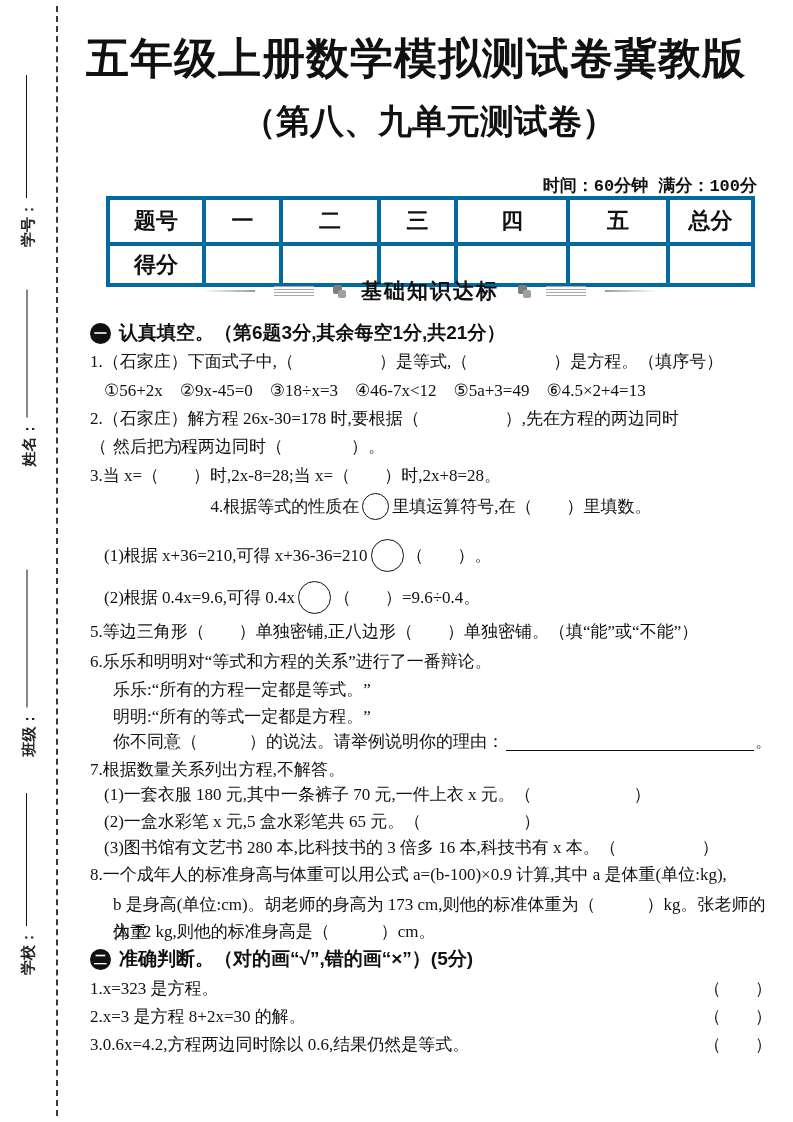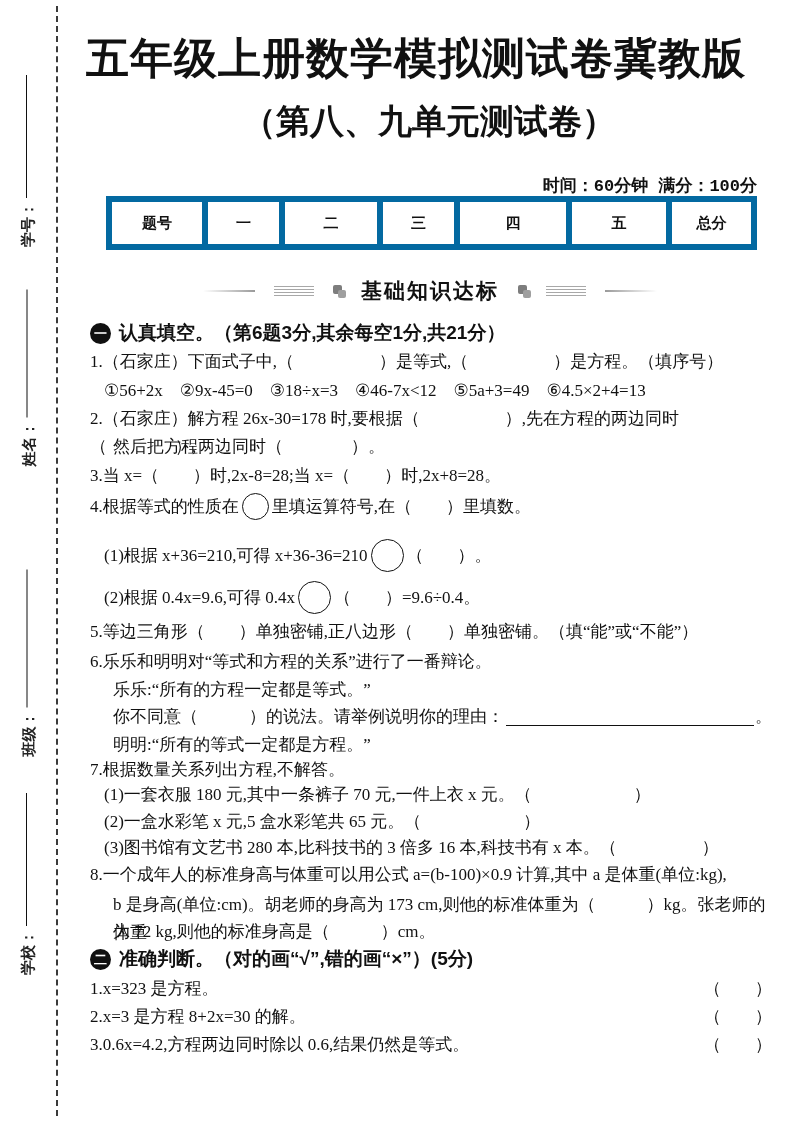--- a/index.html
+++ b/index.html
@@ -15,22 +15,22 @@
   .title{position:absolute;left:76px;top:30px;width:680px;text-align:center;
          font-family:"Liberation Sans", sans-serif;font-weight:bold;font-size:43px;
          letter-spacing:1px;white-space:nowrap;}
   .subtitle{position:absolute;left:89px;top:99px;width:680px;text-align:center;
             font-family:"Liberation Sans", sans-serif;font-weight:bold;font-size:34px;
             white-space:nowrap;}
   .info{position:absolute;left:90px;top:174px;width:667px;text-align:right;
         font-family:Liberation Mono, monospace;font-weight:bold;font-size:17px;}
   
   .score-table{position:absolute;left:106px;top:196px;border-collapse:collapse;table-layout:fixed;}
-  .score-table td{border:6px solid #0369a1;text-align:center;
-                  font-family:"Liberation Sans", sans-serif;font-weight:bold;font-size:15px;}
+  .score-table td{border:4px solid #0369a1;text-align:center;
+                  font-family:"Liberation Sans", sans-serif;font-weight:bold;font-size:22px;}
   .score-table tr.r1 td{height:40px;}
   .score-table tr.r2 td{height:35px;}
   
   .banner{position:absolute;left:90px;top:277px;width:680px;display:flex;
           justify-content:center;align-items:center;gap:19px;}
   .b-text{font-family:"Liberation Sans", sans-serif;font-weight:bold;font-size:21px;
           letter-spacing:2px;white-space:nowrap;}
   .b-line{width:52px;height:2px;background:linear-gradient(to right,rgba(150,150,150,0),#9a9a9a);}
   .b-line.rev{background:linear-gradient(to left,rgba(150,150,150,0),#9a9a9a);}
   .b-hatch{width:40px;height:10px;
@@ -42,21 +42,21 @@
   
   .questions{position:absolute;left:90px;top:318px;width:682px;font-size:17px;}
   .q{height:28px;line-height:28px;white-space:pre-wrap;}
   .sec-head{display:flex;align-items:center;gap:8px;height:30px;
             font-family:"Liberation Sans", sans-serif;font-weight:bold;font-size:19px;}
   .numcircle{flex:0 0 auto;width:21px;height:21px;border-radius:50%;background:#101010;
              color:#fff;font-size:13px;line-height:21px;text-align:center;font-weight:bold;}
   .in1{padding-left:14px;}
   .in2{padding-left:23px;}
   .h25{height:25px;} .h26{height:26px;} .h27{height:27px;} .h29{height:29px;} .h30{height:30px;}
-  .q4row{height:43px;line-height:34px;}
+  .q4row{height:43px;line-height:34px;text-align:center;}
   .q41row{height:45px;line-height:45px;}
   .q42row{height:40px;line-height:40px;}
   .blankcircle{display:inline-block;width:25px;height:25px;border:1.6px solid #111;
                border-radius:50%;vertical-align:middle;margin:0 3px 3px 3px;background:#fff;}
   .blankcircle.big{width:31px;height:31px;}
   .tf{display:flex;justify-content:space-between;align-items:center;gap:15px;}
   .fill{display:flex;align-items:flex-end;}
   .fill-line{flex:1;border-bottom:1.3px solid #111;margin:0 1px 5px 2px;}
   
   .footer{position:absolute;left:90px;top:1122px;width:667px;text-align:center;
@@ -103,20 +103,29 @@
     <tbody>
         <tr class="r1">
       <td>题号</td>
       <td>一</td>
       <td>二</td>
       <td>三</td>
       <td>四</td>
       <td>五</td>
       <td>总分</td>
     </tr>
+    <tr class="r2">
+      <td>得分</td>
+      <td></td>
+      <td></td>
+      <td></td>
+      <td></td>
+      <td></td>
+      <td></td>
+    </tr>
   </tbody>
     </table>
 
   <div class="banner">
     <span class="b-line"></span>
     <span class="b-hatch"></span>
     <span class="b-note"></span>
     <span class="b-text">基础知识达标</span>
     <span class="b-note"></span>
     <span class="b-hatch"></span>
@@ -138,27 +147,27 @@
 
     <div class="q q4row"><span>4.根据等式的性质在</span><span class="blankcircle"></span><span>里填运算符号,在（　　）里填数。</span></div>
 
     <div class="q q41row in1"><span>(1)根据 x+36=210,可得 x+36-36=210</span><span class="blankcircle big"></span><span>（　　）。</span></div>
 
     <div class="q q42row in1"><span>(2)根据 0.4x=9.6,可得 0.4x</span><span class="blankcircle big"></span><span>（　　）=9.6÷0.4。</span></div>
 
     <div class="q h30">5.等边三角形（　　）单独密铺,正八边形（　　）单独密铺。（填“能”或“不能”）</div>
     <div class="q">6.乐乐和明明对“等式和方程的关系”进行了一番辩论。</div>
     <div class="q h27 in2">乐乐:“所有的方程一定都是等式。”</div>
+    <div class="q h25 in2">明明:“所有的等式一定都是方程。”</div>
+
     <div class="q fill in2">
       <span>你不同意（　　　）的说法。请举例说明你的理由：</span>
       <span class="fill-line"></span>
       <span>。</span>
     </div>
-
-    <div class="q h25 in2">明明:“所有的等式一定都是方程。”</div>
 
     <div class="q h25">7.根据数量关系列出方程,不解答。</div>
     <div class="q h27 in1">(1)一套衣服 180 元,其中一条裤子 70 元,一件上衣 x 元。（　　　　　　）</div>
     <div class="q h26 in1">(2)一盒水彩笔 x 元,5 盒水彩笔共 65 元。（　　　　　　）</div>
     <div class="q h27 in1">(3)图书馆有文艺书 280 本,比科技书的 3 倍多 16 本,科技书有 x 本。（　　　　　）</div>
     <div class="q h30">8.一个成年人的标准身高与体重可以用公式 a=(b-100)×0.9 计算,其中 a 是体重(单位:kg),</div>
     <div class="q h27 in2">b 是身高(单位:cm)。胡老师的身高为 173 cm,则他的标准体重为（　　　）kg。张老师的体重</div>
     <div class="q h26 in2">为 72 kg,则他的标准身高是（　　　）cm。</div>
 
     <div class="sec-head h28">

